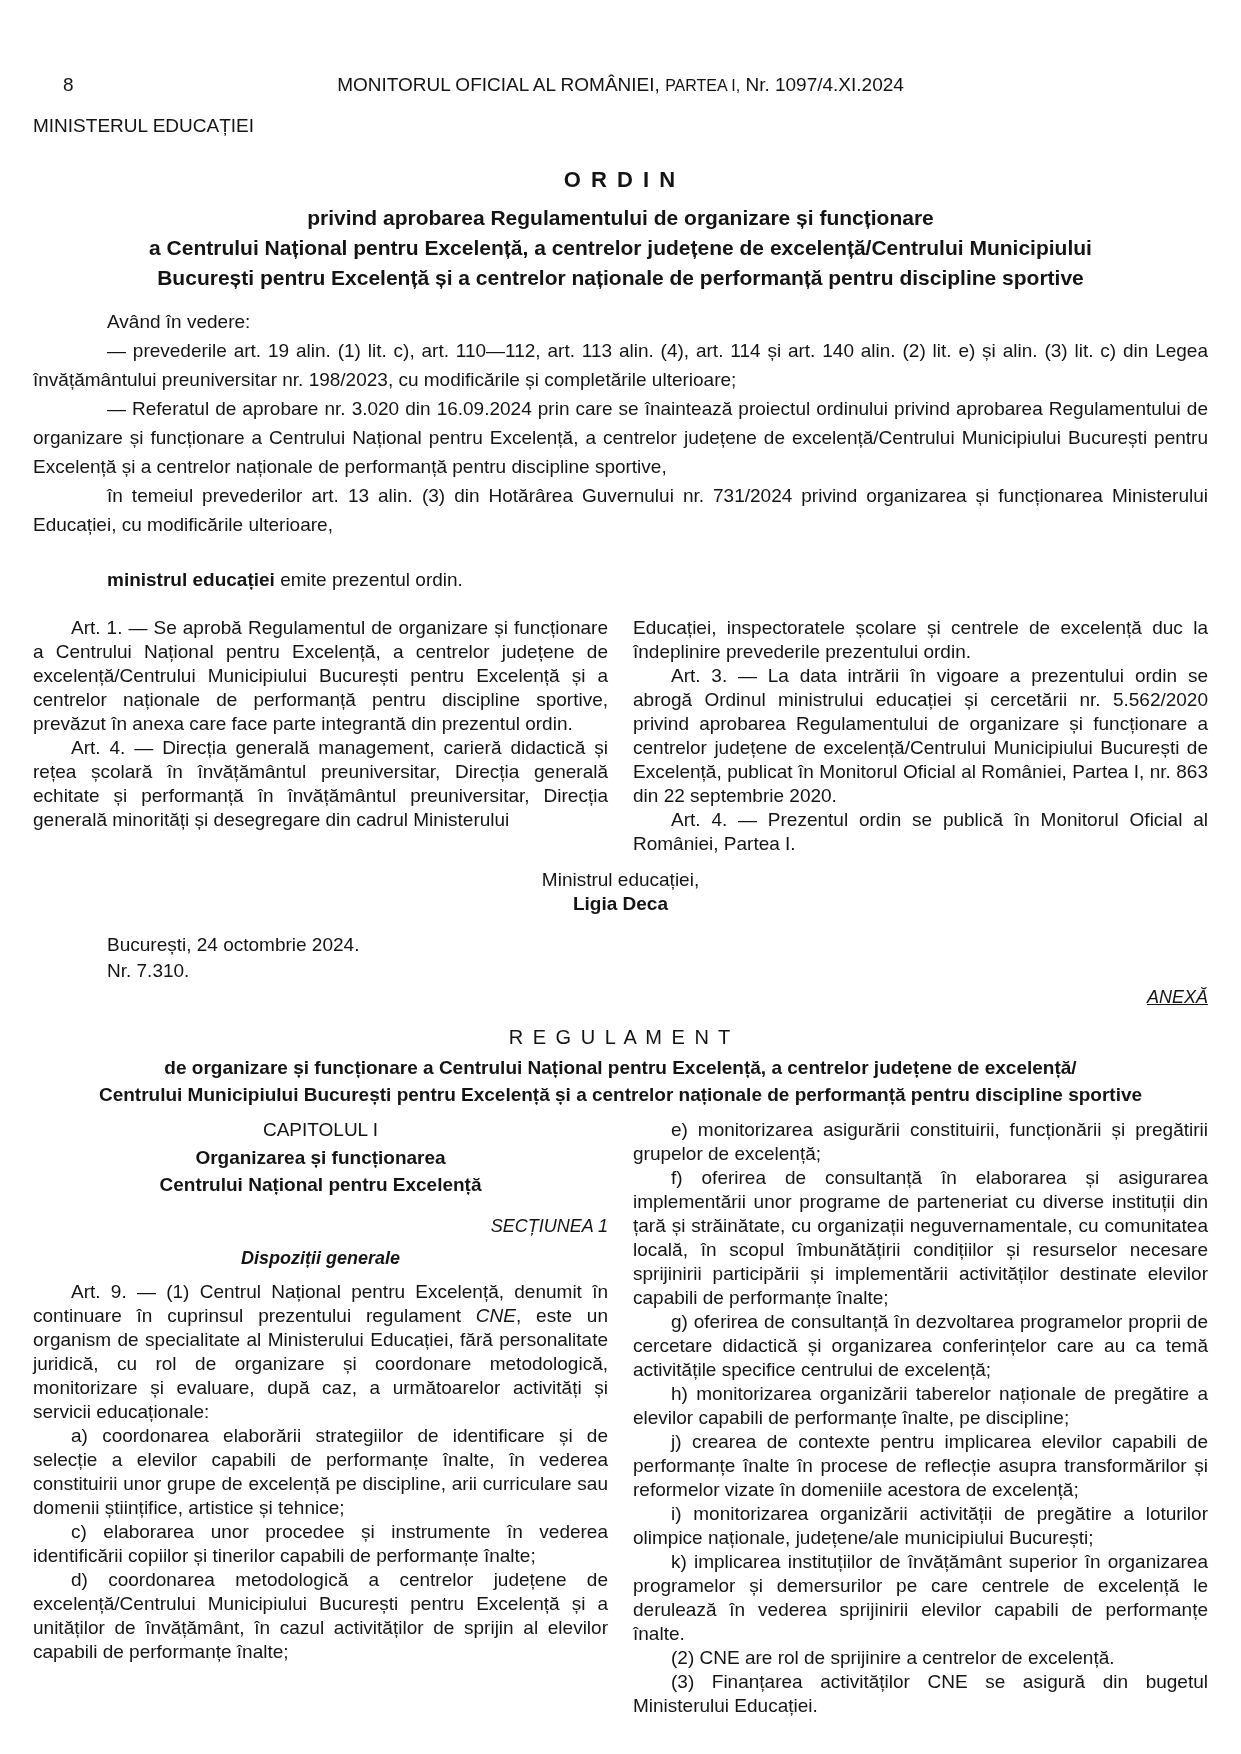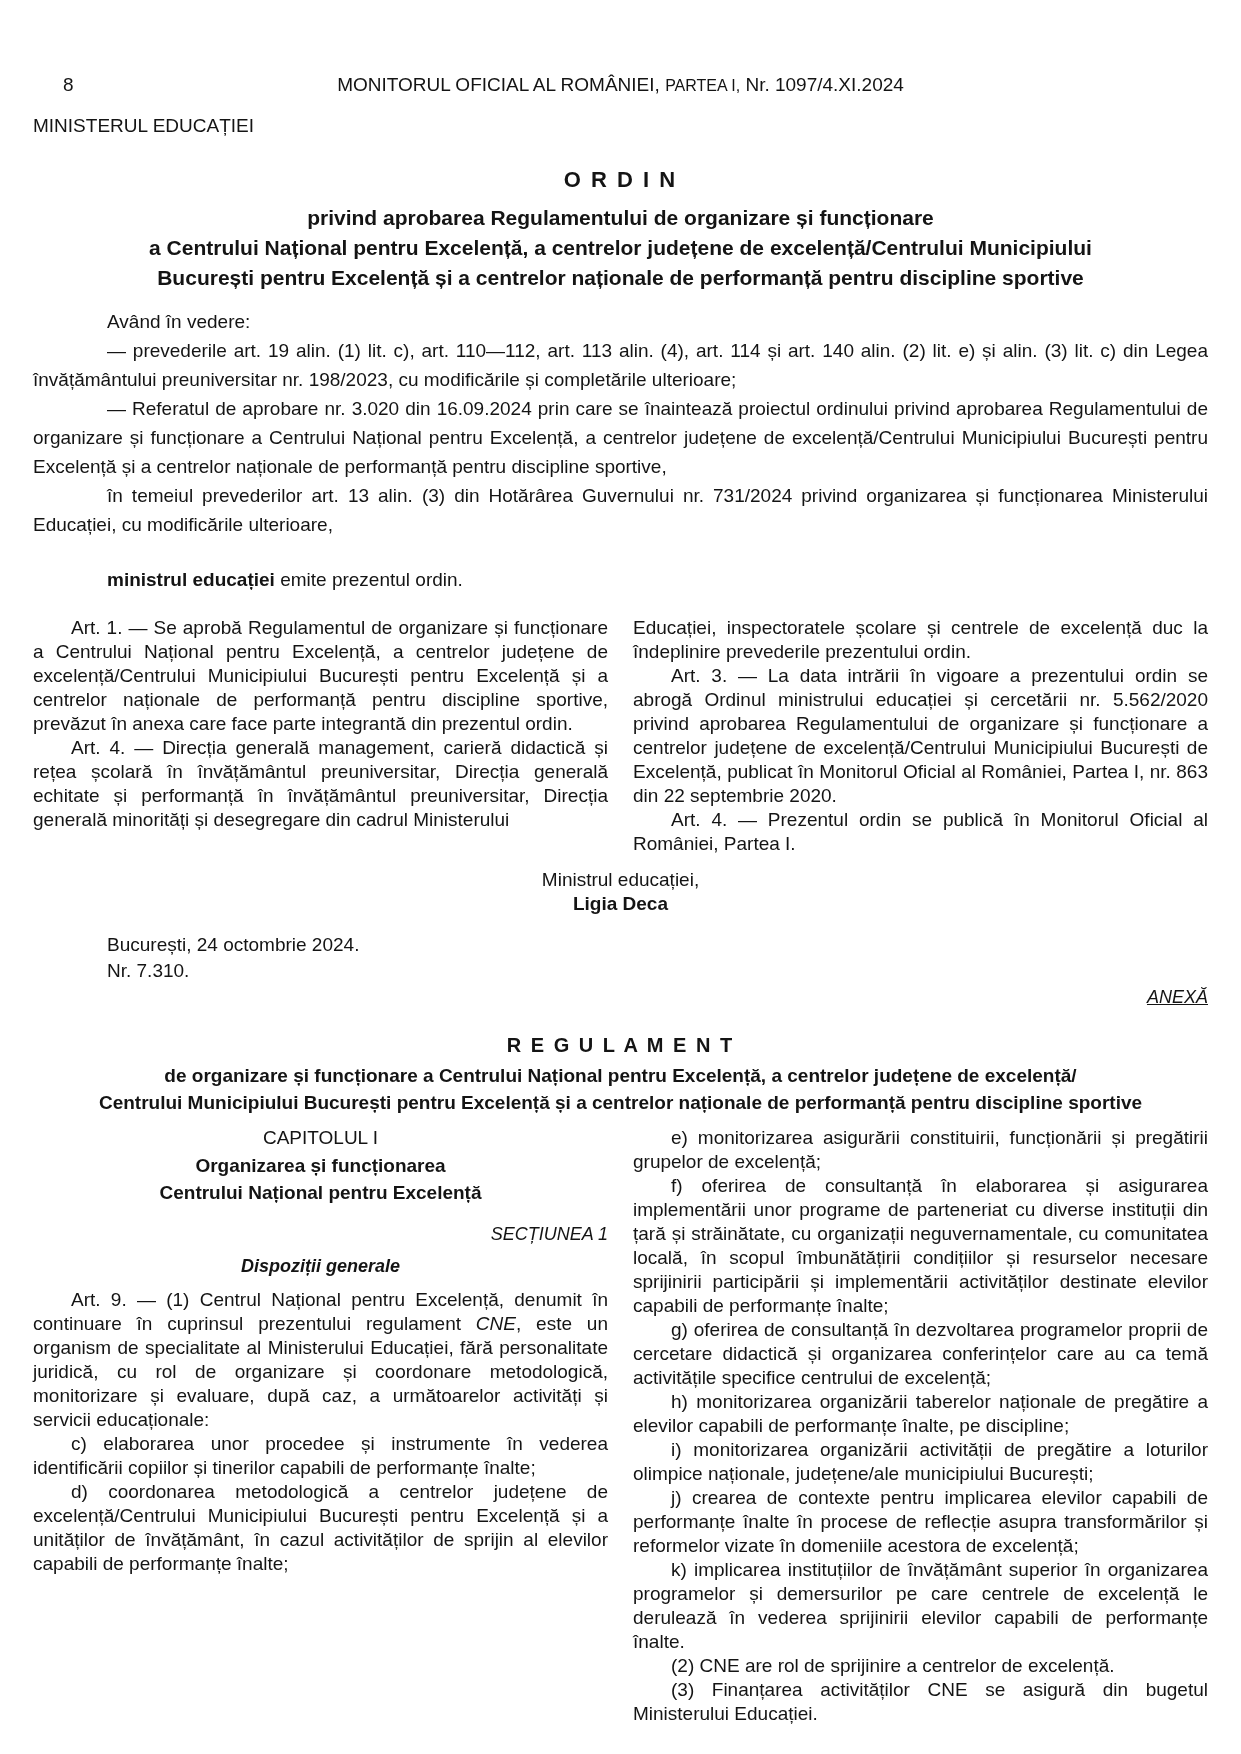--- a/index.html
+++ b/index.html
@@ -21,21 +21,21 @@
   .cols{display:flex;gap:25px;margin-top:22px;font-size:19px;line-height:24px;}
   .col{width:575px;text-align:justify;}
   .col p{margin:0;}
   .col p.indent{text-indent:38px;}
   .sig{margin-top:12px;text-align:center;font-size:19px;line-height:24px;}
   .sig .name{font-weight:bold;}
   .date-block{margin-top:16px;font-size:19px;line-height:26px;padding-left:74px;}
   .date-block p{margin:0;}
   .anexa{margin-top:2px;text-align:right;font-size:18px;line-height:22px;font-style:italic;}
   .anexa span{text-decoration:underline;}
-  .reg-title{margin-top:24px;text-align:center;font-weight:bold;font-size:20px;line-height:26px;letter-spacing:2px;}
+  .reg-title{margin-top:16px;text-align:center;font-weight:normal;font-size:20px;line-height:26px;letter-spacing:2px;}
   .reg-subtitle{margin-top:4px;text-align:center;font-weight:bold;font-size:19px;line-height:27px;}
   .cols2{margin-top:10px;}
   .chapter{ text-align:center;font-size:19px;line-height:24px;}
   .chapter-title{text-align:center;font-weight:bold;font-size:19px;line-height:27px;margin-top:2px;}
   .section-label{margin-top:16px;text-align:right;font-style:italic;font-size:18px;line-height:24px;}
   .section-title{margin-top:8px;text-align:center;font-style:italic;font-weight:bold;font-size:18px;line-height:24px;margin-bottom:10px;}
 </style>
 </head>
 <body>
 
@@ -101,29 +101,30 @@
   <div class="cols cols2">
     <div class="col">
       <div class="chapter">CAPITOLUL I</div>
       <div class="chapter-title">
         <div>Organizarea și funcționarea</div>
         <div>Centrului Național pentru Excelență</div>
       </div>
       <div class="section-label">SECȚIUNEA 1</div>
       <div class="section-title">Dispoziții generale</div>
       <p class="indent"><span>Art. 9. — (1) Centrul Național pentru Excelență, denumit în continuare în cuprinsul prezentului regulament </span><i>CNE</i><span>, este un organism de specialitate al Ministerului Educației, fără personalitate juridică, cu rol de organizare și coordonare metodologică, monitorizare și evaluare, după caz, a următoarelor activități și servicii educaționale:</span></p>
+      <p class="indent">a) coordonarea elaborării strategiilor de identificare și de selecție a elevilor capabili de performanțe înalte, în vederea constituirii unor grupe de excelență pe discipline, arii curriculare sau domenii științifice, artistice și tehnice;</p>
       <p class="indent">c) elaborarea unor procedee și instrumente în vederea identificării copiilor și tinerilor capabili de performanțe înalte;</p>
       <p class="indent">d) coordonarea metodologică a centrelor județene de excelență/Centrului Municipiului București pentru Excelență și a unităților de învățământ, în cazul activităților de sprijin al elevilor capabili de performanțe înalte;</p>
     </div>
     <div class="col">
       <p class="indent">e) monitorizarea asigurării constituirii, funcționării și pregătirii grupelor de excelență;</p>
       <p class="indent">f) oferirea de consultanță în elaborarea și asigurarea implementării unor programe de parteneriat cu diverse instituții din țară și străinătate, cu organizații neguvernamentale, cu comunitatea locală, în scopul îmbunătățirii condițiilor și resurselor necesare sprijinirii participării și implementării activităților destinate elevilor capabili de performanțe înalte;</p>
       <p class="indent">g) oferirea de consultanță în dezvoltarea programelor proprii de cercetare didactică și organizarea conferințelor care au ca temă activitățile specifice centrului de excelență;</p>
       <p class="indent">h) monitorizarea organizării taberelor naționale de pregătire a elevilor capabili de performanțe înalte, pe discipline;</p>
+      <p class="indent">j) crearea de contexte pentru implicarea elevilor capabili de performanțe înalte în procese de reflecție asupra transformărilor și reformelor vizate în domeniile acestora de excelență;</p>
       <p class="indent">i) monitorizarea organizării activității de pregătire a loturilor olimpice naționale, județene/ale municipiului București;</p>
-      <p class="indent">j) crearea de contexte pentru implicarea elevilor capabili de performanțe înalte în procese de reflecție asupra transformărilor și reformelor vizate în domeniile acestora de excelență;</p>
       <p class="indent">k) implicarea instituțiilor de învățământ superior în organizarea programelor și demersurilor pe care centrele de excelență le derulează în vederea sprijinirii elevilor capabili de performanțe înalte.</p>
       <p class="indent">(2) CNE are rol de sprijinire a centrelor de excelență.</p>
       <p class="indent">(3) Finanțarea activităților CNE se asigură din bugetul Ministerului Educației.</p>
     </div>
   </div>
 
 </div>
 
 </body></html>

